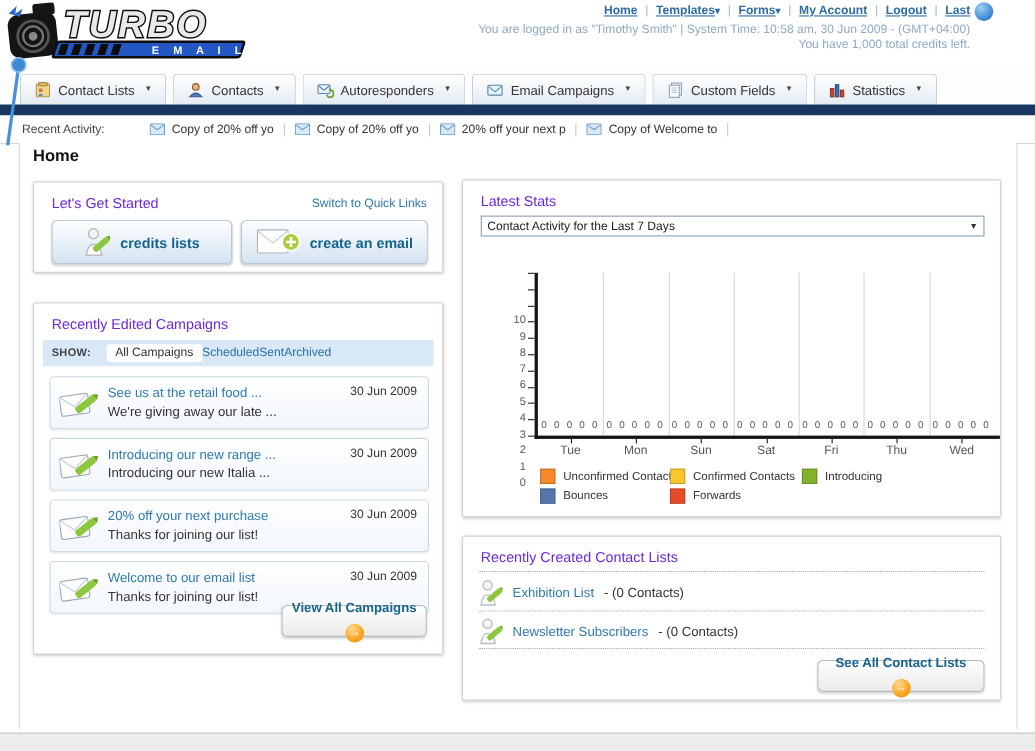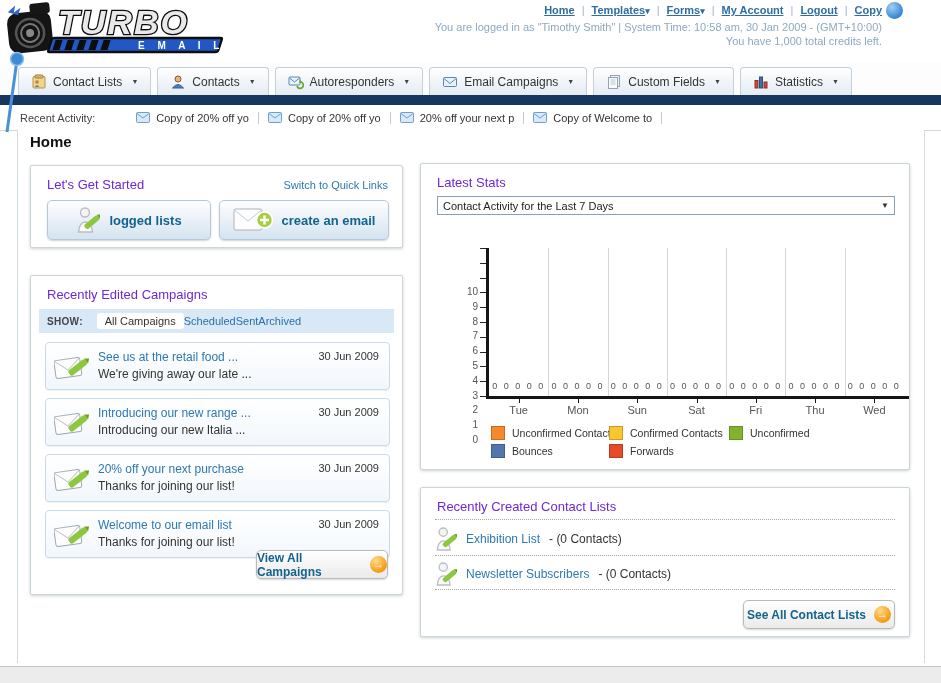--- a/index.html
+++ b/index.html
@@ -72,21 +72,21 @@
   .filter.active{background:#fff;color:#333;padding:2px 8px;border-radius:3px;}
   .rows{position:absolute;left:14px;top:66px;width:345px;display:flex;flex-direction:column;gap:8px;}
   .crow{position:relative;height:46px;border:1px solid #c9d9e8;border-radius:4px;
         background:linear-gradient(#ffffff,#f2f7fc);box-shadow:0 1px 1px rgba(0,0,0,.06);cursor:pointer;}
   .crow .cicon{position:absolute;left:8px;top:8px;}
   .crow .ctitle{position:absolute;left:52px;top:7px;font-size:12px;color:#2e79b2;cursor:pointer;}
   .crow .csub{position:absolute;left:52px;top:24px;font-size:12px;color:#333;}
   .crow .cdate{position:absolute;right:10px;top:7px;font-size:11px;color:#333;}
   .minibtn{position:absolute;display:flex;align-items:center;justify-content:center;gap:8px;
            background:linear-gradient(#ffffff,#eaeaea);border:1px solid #b9b9b9;border-radius:5px;
-           box-shadow:0 1px 2px rgba(0,0,0,.15);font-size:12px;font-weight:bold;color:#14638f;cursor:pointer;}
+           box-shadow:0 1px 2px rgba(0,0,0,.15);font-size:12px;font-weight:bold;color:#14638f;cursor:pointer;flex-direction:column;}
   .viewall{right:14px;top:274px;width:130px;height:27px;}
   .arrow-circle{width:17px;height:17px;border-radius:50%;flex:0 0 auto;
                 background:radial-gradient(circle at 35% 28%,#ffd98c,#f6a21d 62%,#e88a00);
                 color:#fff;font-size:11px;font-weight:bold;line-height:17px;text-align:center;}
 
   
   .p-stats{left:420px;top:163px;width:490px;height:307px;}
   .dropdown{position:absolute;left:16px;top:32px;width:458px;height:19px;border:1px solid #88a0b8;
             background:#fff;font-size:11px;color:#222;display:flex;align-items:center;
             padding:0 5px;box-sizing:border-box;cursor:pointer;}
@@ -220,24 +220,24 @@
 
         <span class="nav-item">
           <span class="lbl">My Account</span>
         </span>
 
         <span class="nav-item">
           <span class="lbl">Logout</span>
         </span>
 
         <span class="nav-item">
-          <span class="lbl">Copy</span>
+          <span class="lbl">Last</span>
         </span>
       </div>
-    <div class="login-line">You are logged in as "Timothy Smith" | System Time: 10:58 am, 30 Jan 2009 - (GMT+10:00)</div>
+    <div class="login-line">You are logged in as "Timothy Smith" | System Time: 10:58 am, 30 Jun 2009 - (GMT+04:00)</div>
     <div class="credits-line">You have 1,000 total credits left.</div>
     <div class="help-bubble"></div>
   </div>
 
   <svg class="pin" width="30" height="88">
     <line x1="15" y1="12" x2="5" y2="84" stroke="#4a90d9" stroke-width="3"></line>
     <circle cx="15" cy="11" r="6.5" fill="#3d8bd4" stroke="#8cc0ec" stroke-width="1.5"></circle>
   </svg>
 
   <div class="tabbar">
@@ -324,21 +324,21 @@
   <div class="footerbar"></div>
   <div class="page-title">Home</div>
 
   <div class="panel p-getstarted">
     <div class="panel-title">Let's Get Started</div>
     <div class="switch-link">Switch to Quick Links</div>
     <div class="bigbtn b1">
       <svg width="24" height="28">
           <use href="#person-pencil-icon"></use>
         </svg>
-      <span>logged lists</span>
+      <span>credits lists</span>
     </div>
     <div class="bigbtn b2">
       <svg width="40" height="26">
           <use href="#envelope-plus-icon"></use>
         </svg>
       <span>create an email</span>
     </div>
   </div>
 
   <div class="panel p-campaigns">
@@ -461,21 +461,21 @@
         <div class="c-leg" style="left: 70px; top: 178px;">
           <div class="c-leg-sq" style="background: rgb(245, 137, 44); position: static;"></div>
           <div class="c-leg-lb" style="position: static;">Unconfirmed Contacts</div>
         </div>
         <div class="c-leg" style="left: 188px; top: 178px;">
           <div class="c-leg-sq" style="background: rgb(249, 198, 48); position: static;"></div>
           <div class="c-leg-lb" style="position: static;">Confirmed Contacts</div>
         </div>
         <div class="c-leg" style="left: 308px; top: 178px;">
           <div class="c-leg-sq" style="background: rgb(132, 178, 42); position: static;"></div>
-          <div class="c-leg-lb" style="position: static;">Unconfirmed</div>
+          <div class="c-leg-lb" style="position: static;">Introducing</div>
         </div>
         <div class="c-leg" style="left: 70px; top: 196px;">
           <div class="c-leg-sq" style="background: rgb(85, 117, 174); position: static;"></div>
           <div class="c-leg-lb" style="position: static;">Bounces</div>
         </div>
         <div class="c-leg" style="left: 188px; top: 196px;">
           <div class="c-leg-sq" style="background: rgb(231, 76, 40); position: static;"></div>
           <div class="c-leg-lb" style="position: static;">Forwards</div>
         </div>
       </div>

